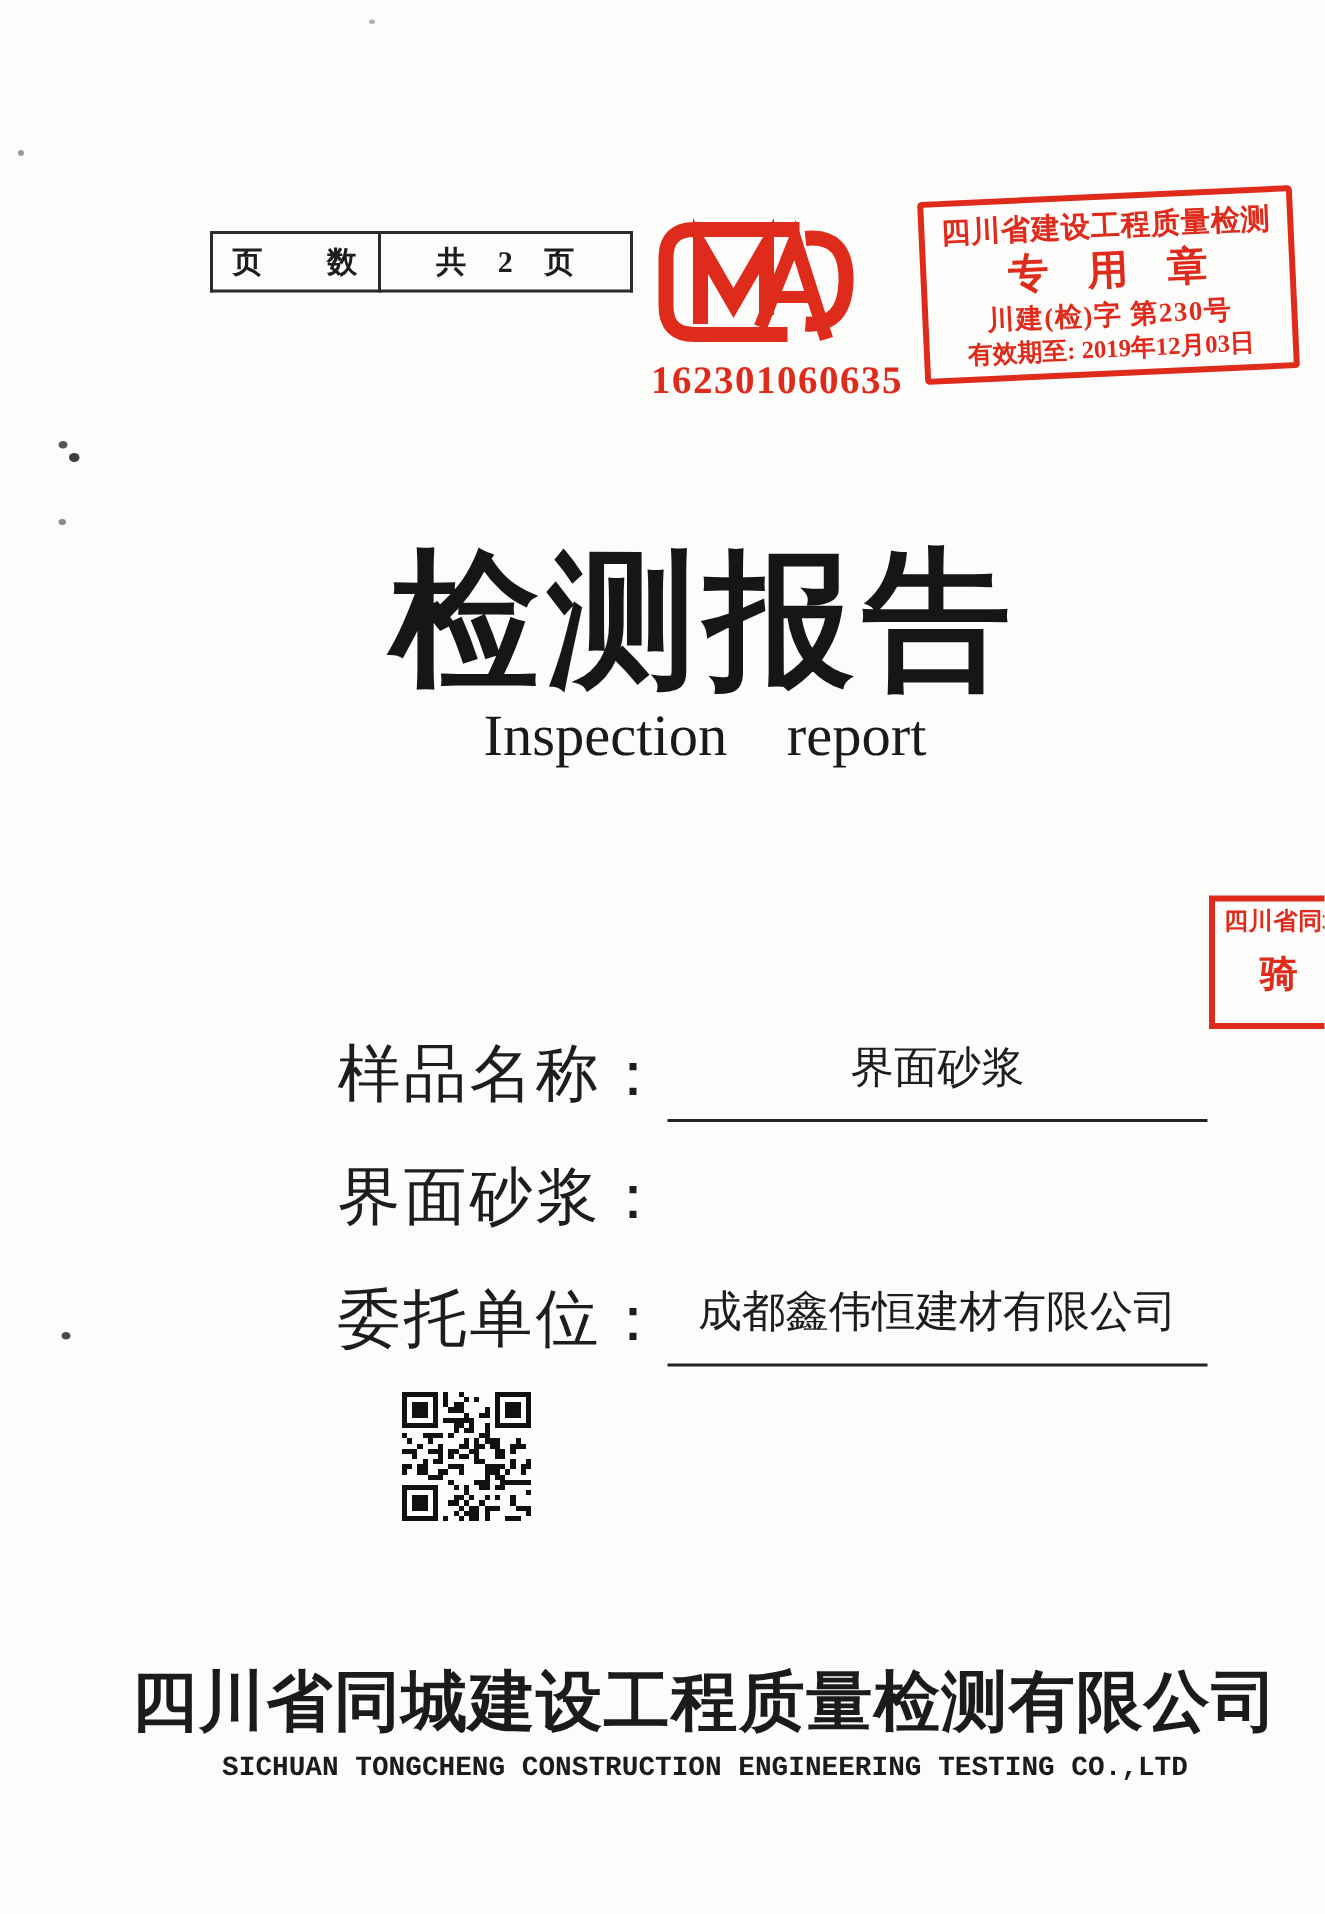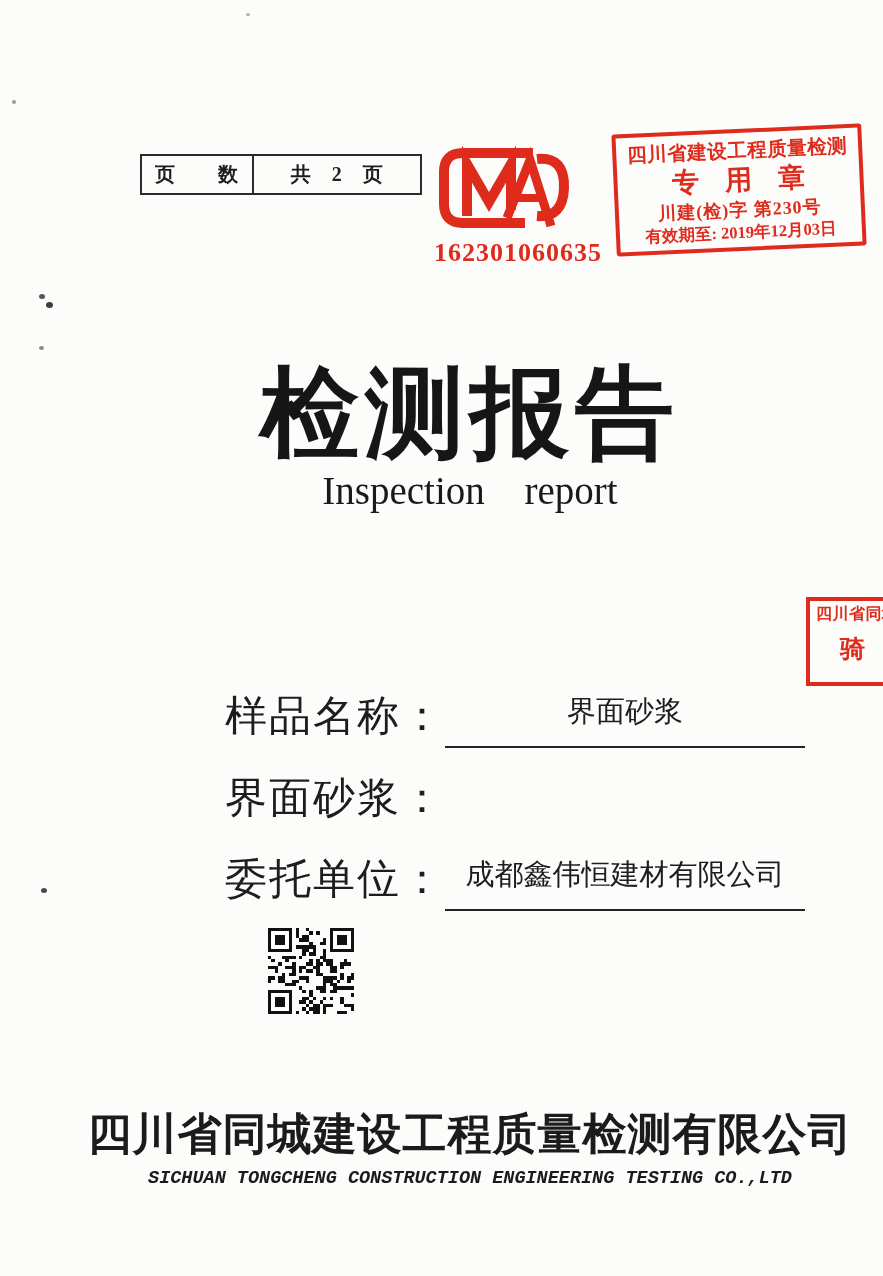--- a/index.html
+++ b/index.html
@@ -100,21 +100,20 @@
     position: absolute; left: 57px; top: 1105px; width: 826px;
     text-align: center; font-size: 44px; font-weight: 700;
     letter-spacing: 1px; white-space: nowrap; color: #1b1b1b;
   }
   .footer-en {
     position: absolute; left: 57px; top: 1168px; width: 826px;
     text-align: center;
     font-family: "Liberation Mono", "DejaVu Sans Mono", monospace;
     font-size: 18.5px; font-weight: bold; color: #1b1b1b;
     white-space: nowrap;
-    font-style: italic;
   }
 
   
   .speck { position: absolute; border-radius: 50%; background: #555; }
   .sp1 { left: 39px; top: 294px; width: 6px; height: 5px; }
   .sp2 { left: 46px; top: 302px; width: 7px; height: 6px; background: #3d3d3d; }
   .sp3 { left: 39px; top: 346px; width: 5px; height: 4px; background: #888; }
   .sp4 { left: 41px; top: 888px; width: 6px; height: 5px; background: #4a4a4a; }
   .sp5 { left: 12px; top: 100px; width: 4px; height: 4px; background: #9a9a9a; }
   .sp6 { left: 246px; top: 13px; width: 4px; height: 3px; background: #b0b0b0; }

